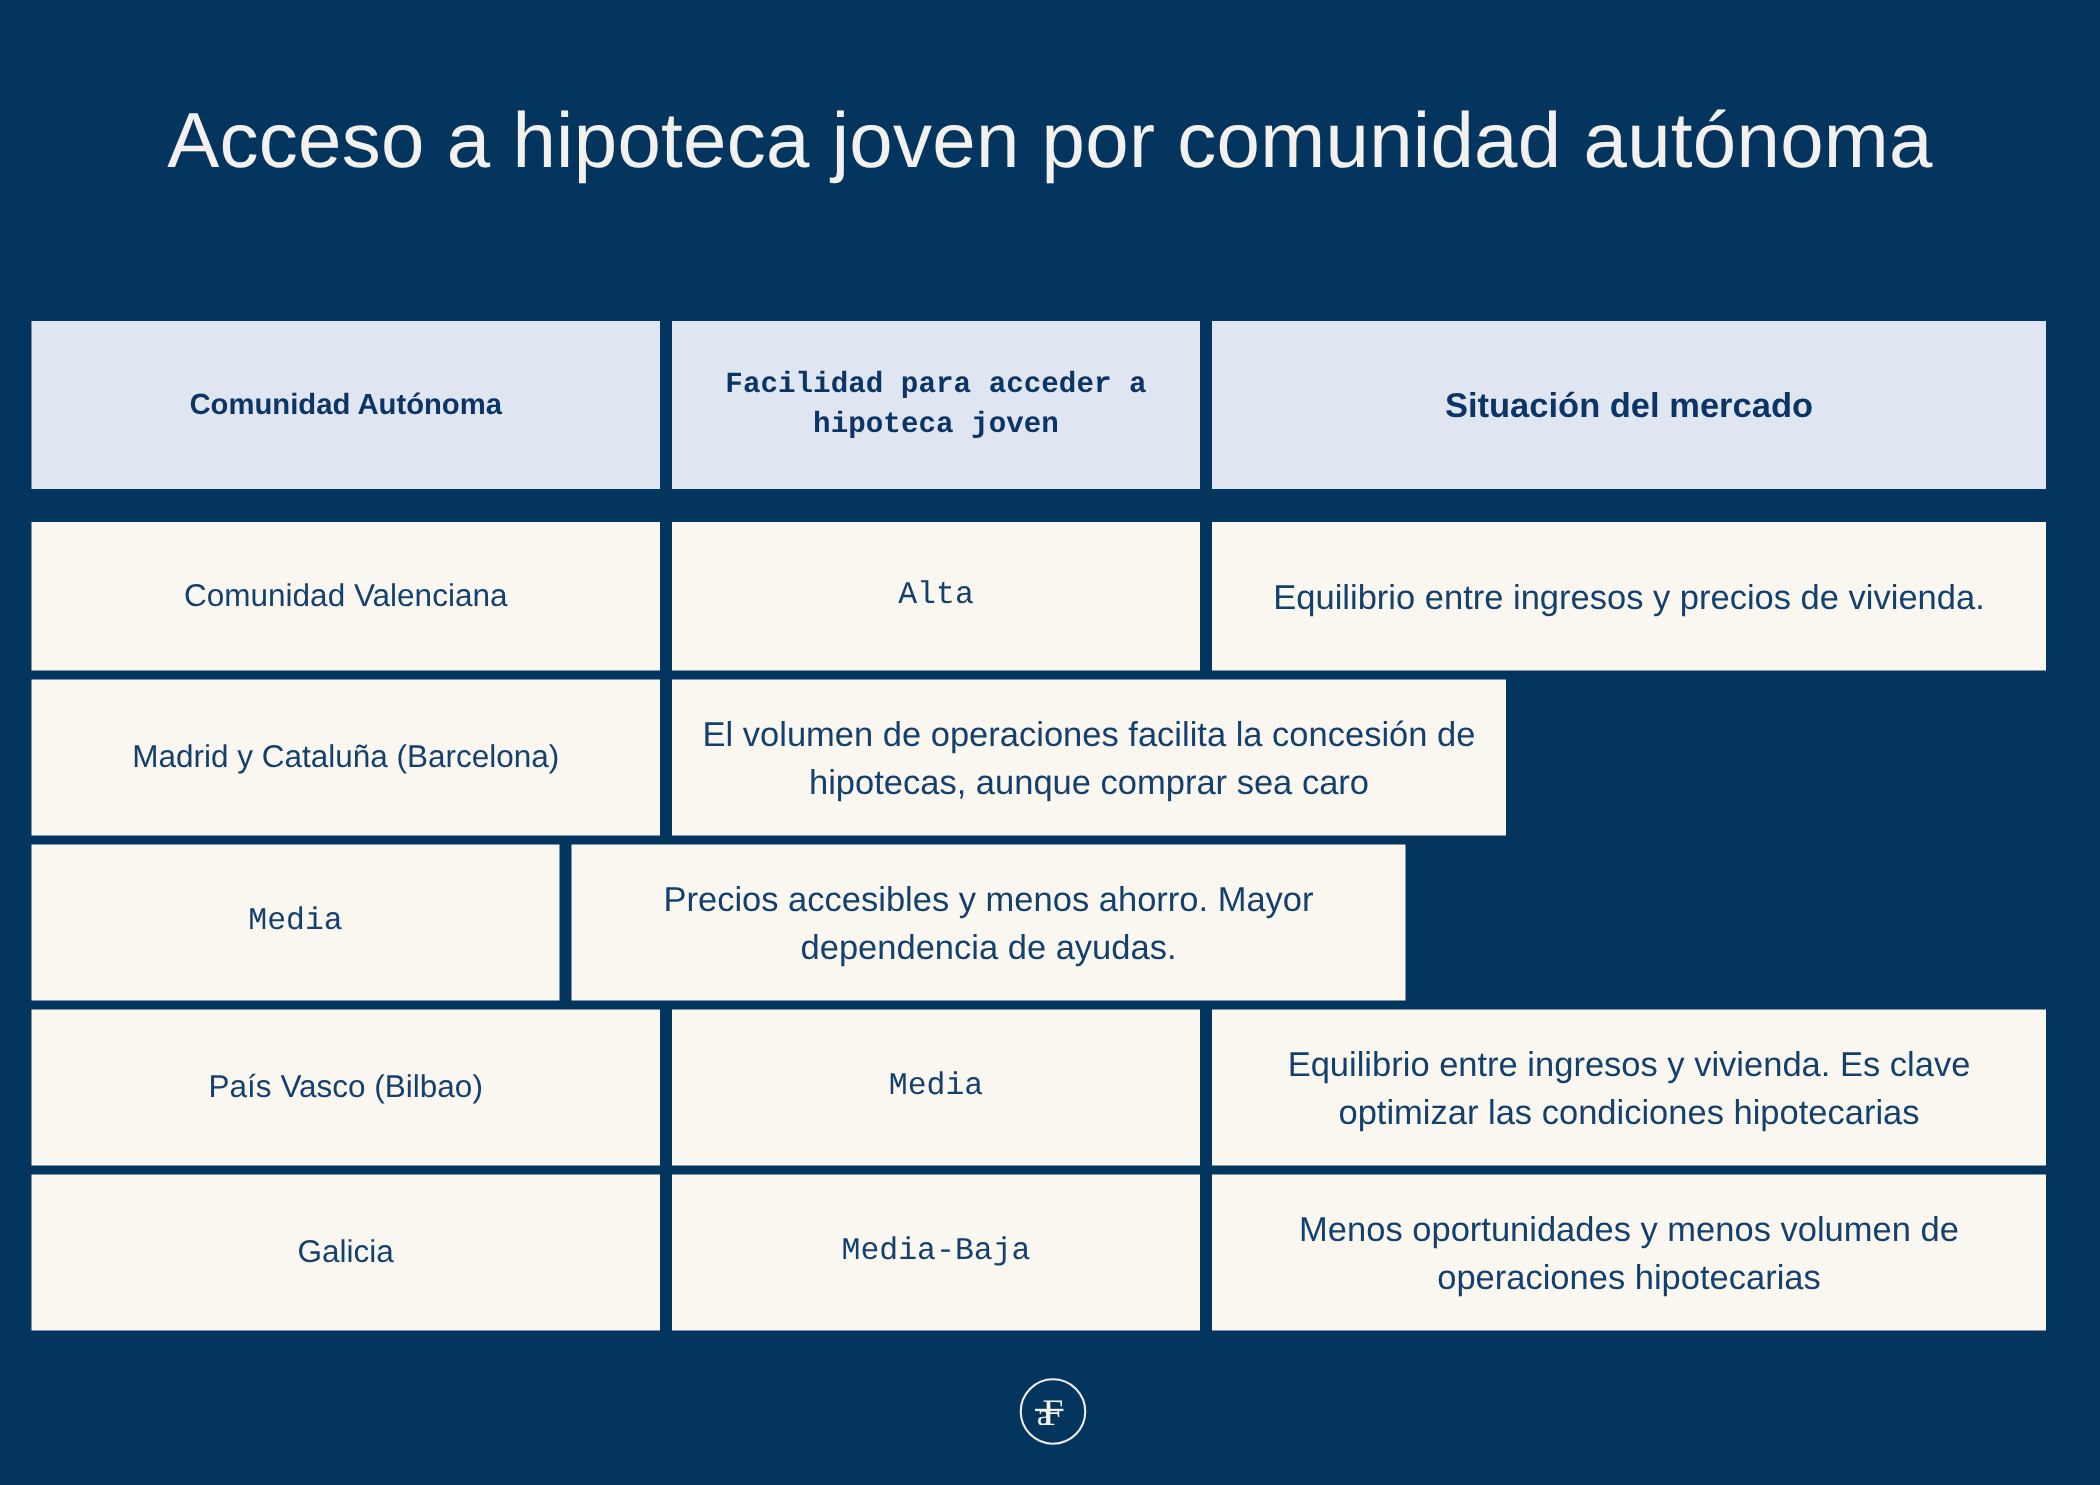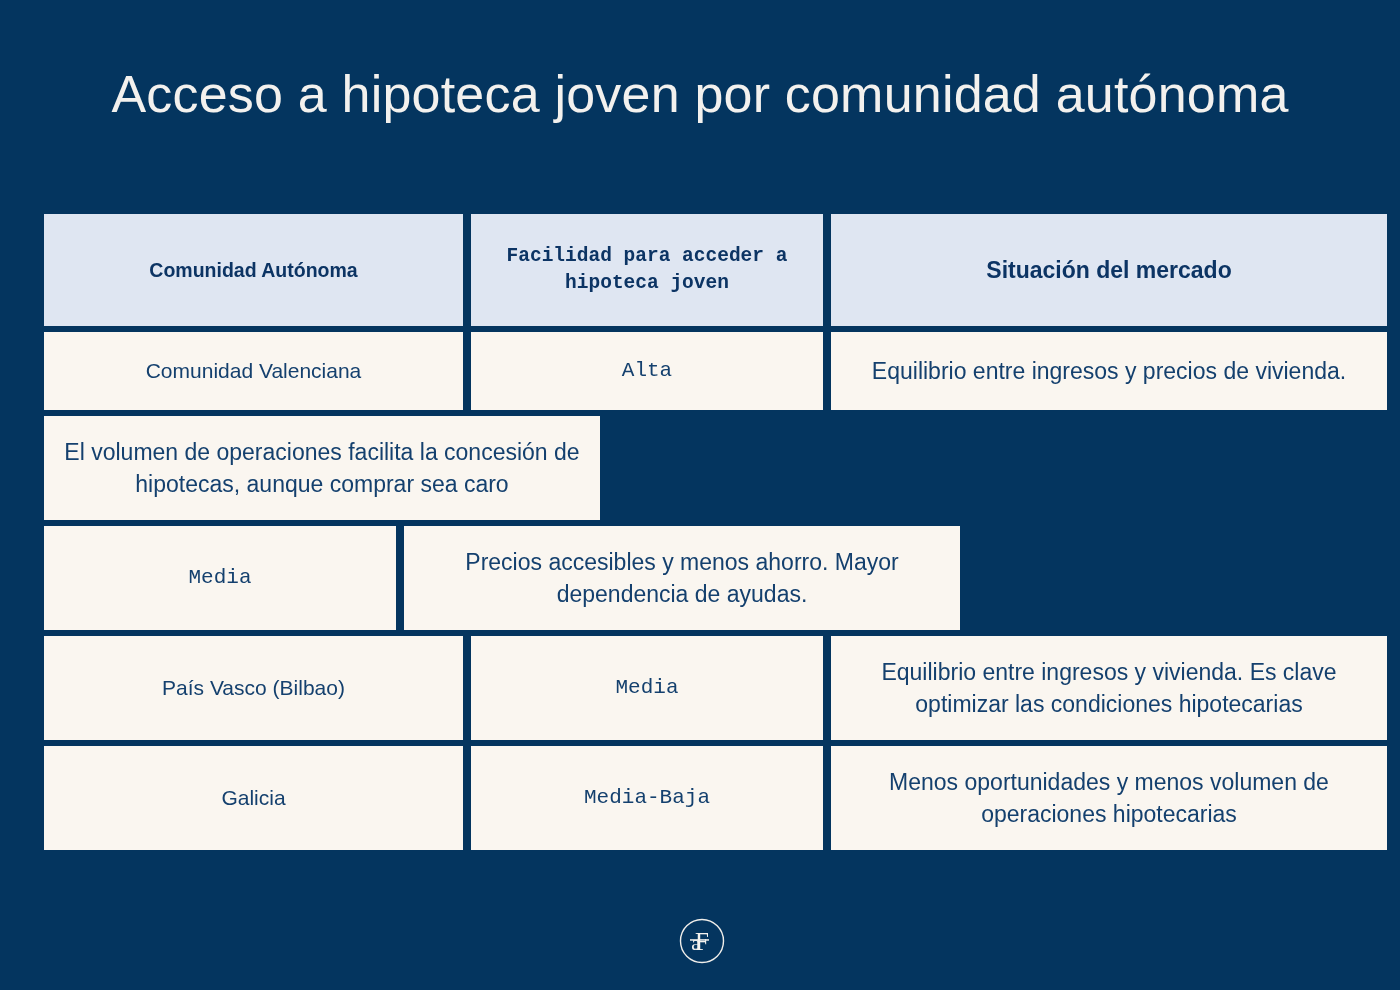--- a/index.html
+++ b/index.html
@@ -33,21 +33,21 @@
     font-size: 52px;
     font-weight: 400;
     letter-spacing: 0.2px;
     line-height: 62px;
     white-space: nowrap;
   }
 
   
   .table {
     position: absolute;
-    left: 44px;
+    left: 21px;
     top: 214px;
     width: 1343px;
     display: flex;
     flex-direction: column;
     row-gap: 6px;
   }
 
   .row {
     display: flex;
     column-gap: 8px;
@@ -78,21 +78,21 @@
   .data-row .cell {
     background: #faf6f0;
     color: #14406e;
     font-weight: 400;
     font-size: 21px;
     line-height: 32px;
     height: 100px;
   }
 
   .data-row.tall .cell { height: 104px; }
-  .data-row.row-1 .cell { height: 78px; }
+  .data-row.row-1 .cell { height: 99px; margin-top: 16px; }
 
   .cell-text {
     display: block;
     max-width: 100%;
   }
 
   .col-3 .cell-text { font-size: 23px; }
 
   
   .logo {
@@ -131,20 +131,23 @@
       </div>
       <div class="cell col-2">
         <span class="cell-text">Alta</span>
       </div>
       <div class="cell col-3">
         <span class="cell-text">Equilibrio entre ingresos y precios de vivienda.</span>
       </div>
     </div>
 
     <div class="row data-row tall">
+      <div class="cell col-1">
+        <span class="cell-text">Madrid y Cataluña (Barcelona)</span>
+      </div>
       <div class="cell col-3">
         <span class="cell-text">El volumen de operaciones facilita la concesión de hipotecas, aunque comprar sea caro</span>
       </div>
     </div>
 
     <div class="row data-row tall">
       <div class="cell col-2">
         <span class="cell-text">Media</span>
       </div>
       <div class="cell col-3">

